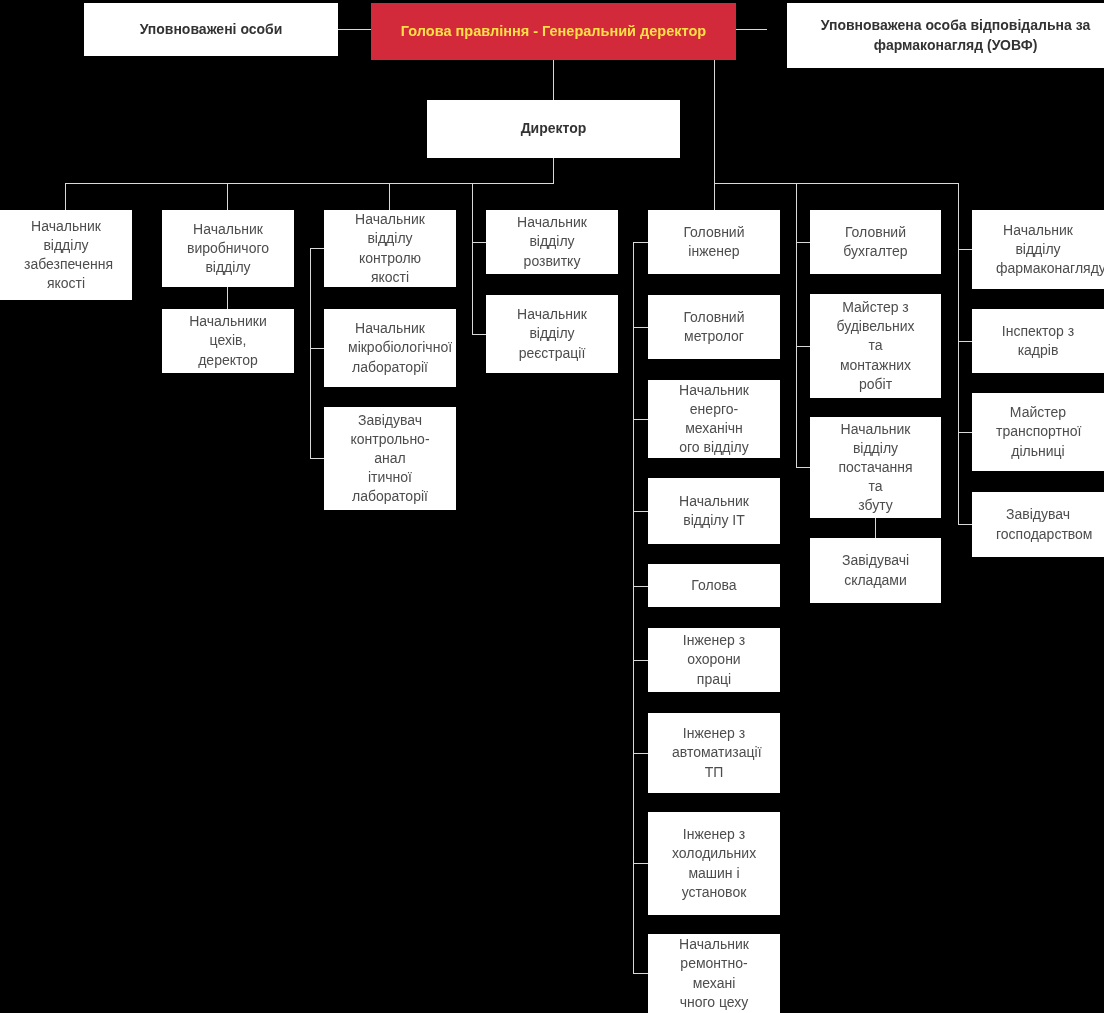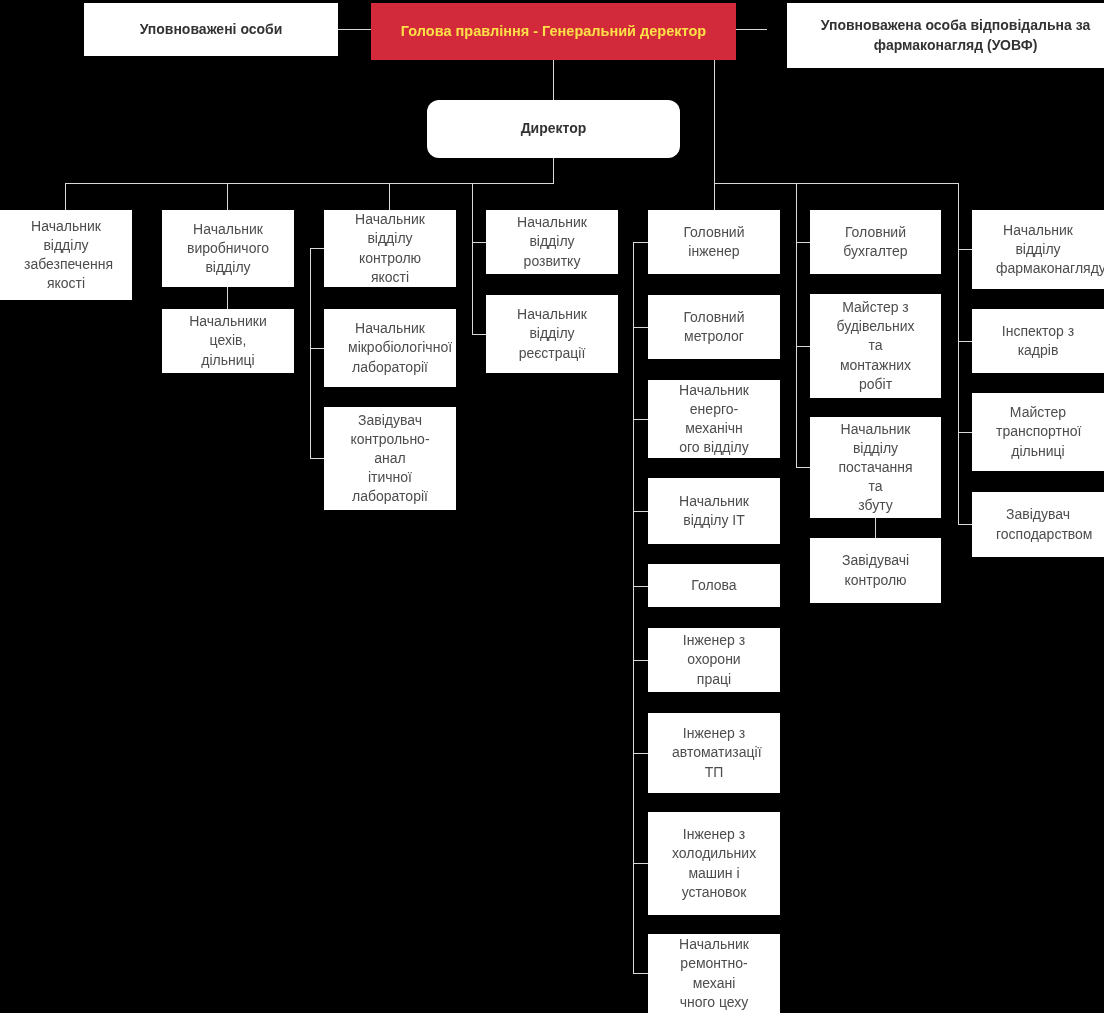--- a/index.html
+++ b/index.html
@@ -33,21 +33,21 @@
   .red  { background: #d2293b; color: #ffffff; font-weight: bold; font-size: 14.5px; }
   .red span { color: #fde047; }
   .line { position: absolute; background: #d9d9d9; }
   .lh { height: 1px; }
   .lv { width: 1px; }
 
   
   .n-authorized   { left: 84px;  top: 3px;   width: 254px; height: 53px; }
   .n-chairman     { left: 371px; top: 3px;   width: 365px; height: 57px; }
   .n-uovf         { left: 787px; top: 3px;   width: 337px; height: 65px; }
-  .n-director     { left: 427px; top: 100px; width: 253px; height: 58px; border-radius: 12px; }
+  .n-director     { left: 427px; top: 100px; width: 253px; height: 58px; }
   .n-qa           { left: 0px;   top: 210px; width: 132px; height: 90px; }
   .n-production   { left: 162px; top: 210px; width: 132px; height: 77px; }
   .n-qc           { left: 324px; top: 210px; width: 132px; height: 77px; }
   .n-development  { left: 486px; top: 210px; width: 132px; height: 64px; }
   .n-engineer     { left: 648px; top: 210px; width: 132px; height: 64px; }
   .n-accountant   { left: 810px; top: 210px; width: 131px; height: 64px; }
   .n-pharmnadz    { left: 972px; top: 210px; width: 132px; height: 79px; }
   .n-shops        { left: 162px; top: 309px; width: 132px; height: 64px; }
   .n-microbio     { left: 324px; top: 309px; width: 132px; height: 78px; }
   .n-registration { left: 486px; top: 295px; width: 132px; height: 78px; }
@@ -159,21 +159,21 @@
 бухгалтер</span>
     </div>
   <div class="node n-pharmnadz">
       <span>Начальник
 відділу
 фармаконагляду</span>
     </div>
 
   <div class="node n-shops">
       <span>Начальники
-цехів, дільниці</span>
+цехів, деректор</span>
     </div>
   <div class="node n-microbio">
       <span>Начальник
 мікробіологічної
 лабораторії</span>
     </div>
   <div class="node n-registration">
       <span>Начальник
 відділу реєстрації</span>
     </div>
@@ -216,21 +216,21 @@
   <div class="node n-it">
       <span>Начальник
 відділу ІТ</span>
     </div>
   <div class="node n-household">
       <span>Завідувач
 господарством</span>
     </div>
   <div class="node n-warehouse">
       <span>Завідувачі
-контролю</span>
+складами</span>
     </div>
   <div class="node n-ecologist">
       <span>Голова</span>
     </div>
   <div class="node n-safety">
       <span>Інженер з
 охорони праці</span>
     </div>
   <div class="node n-automation">
       <span>Інженер з

